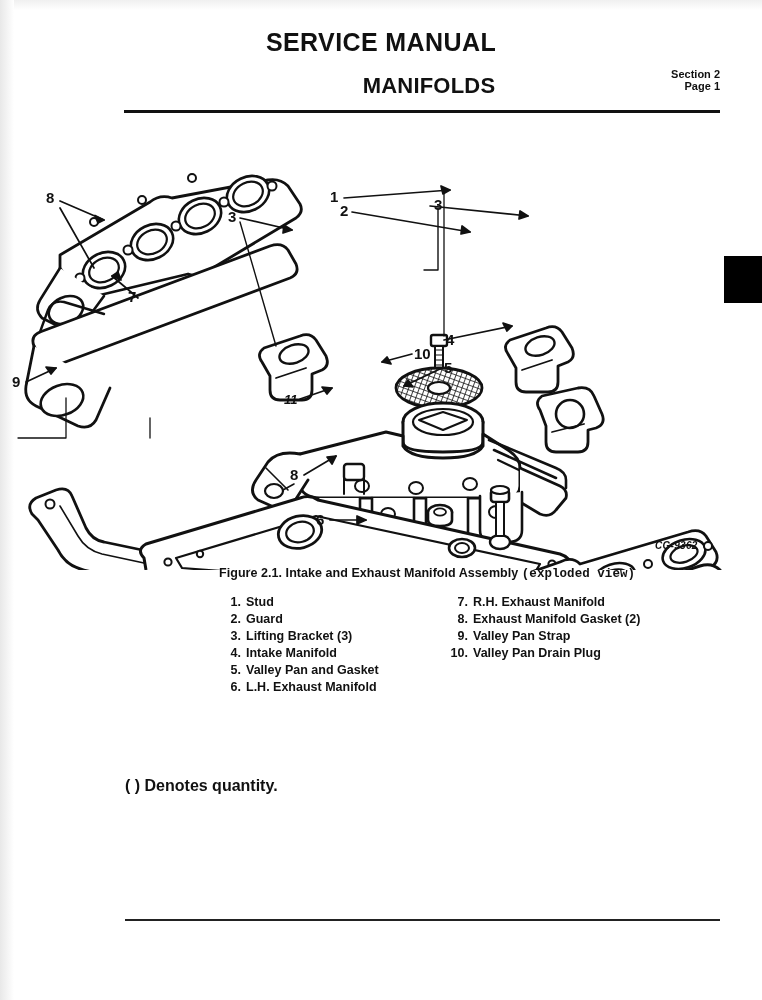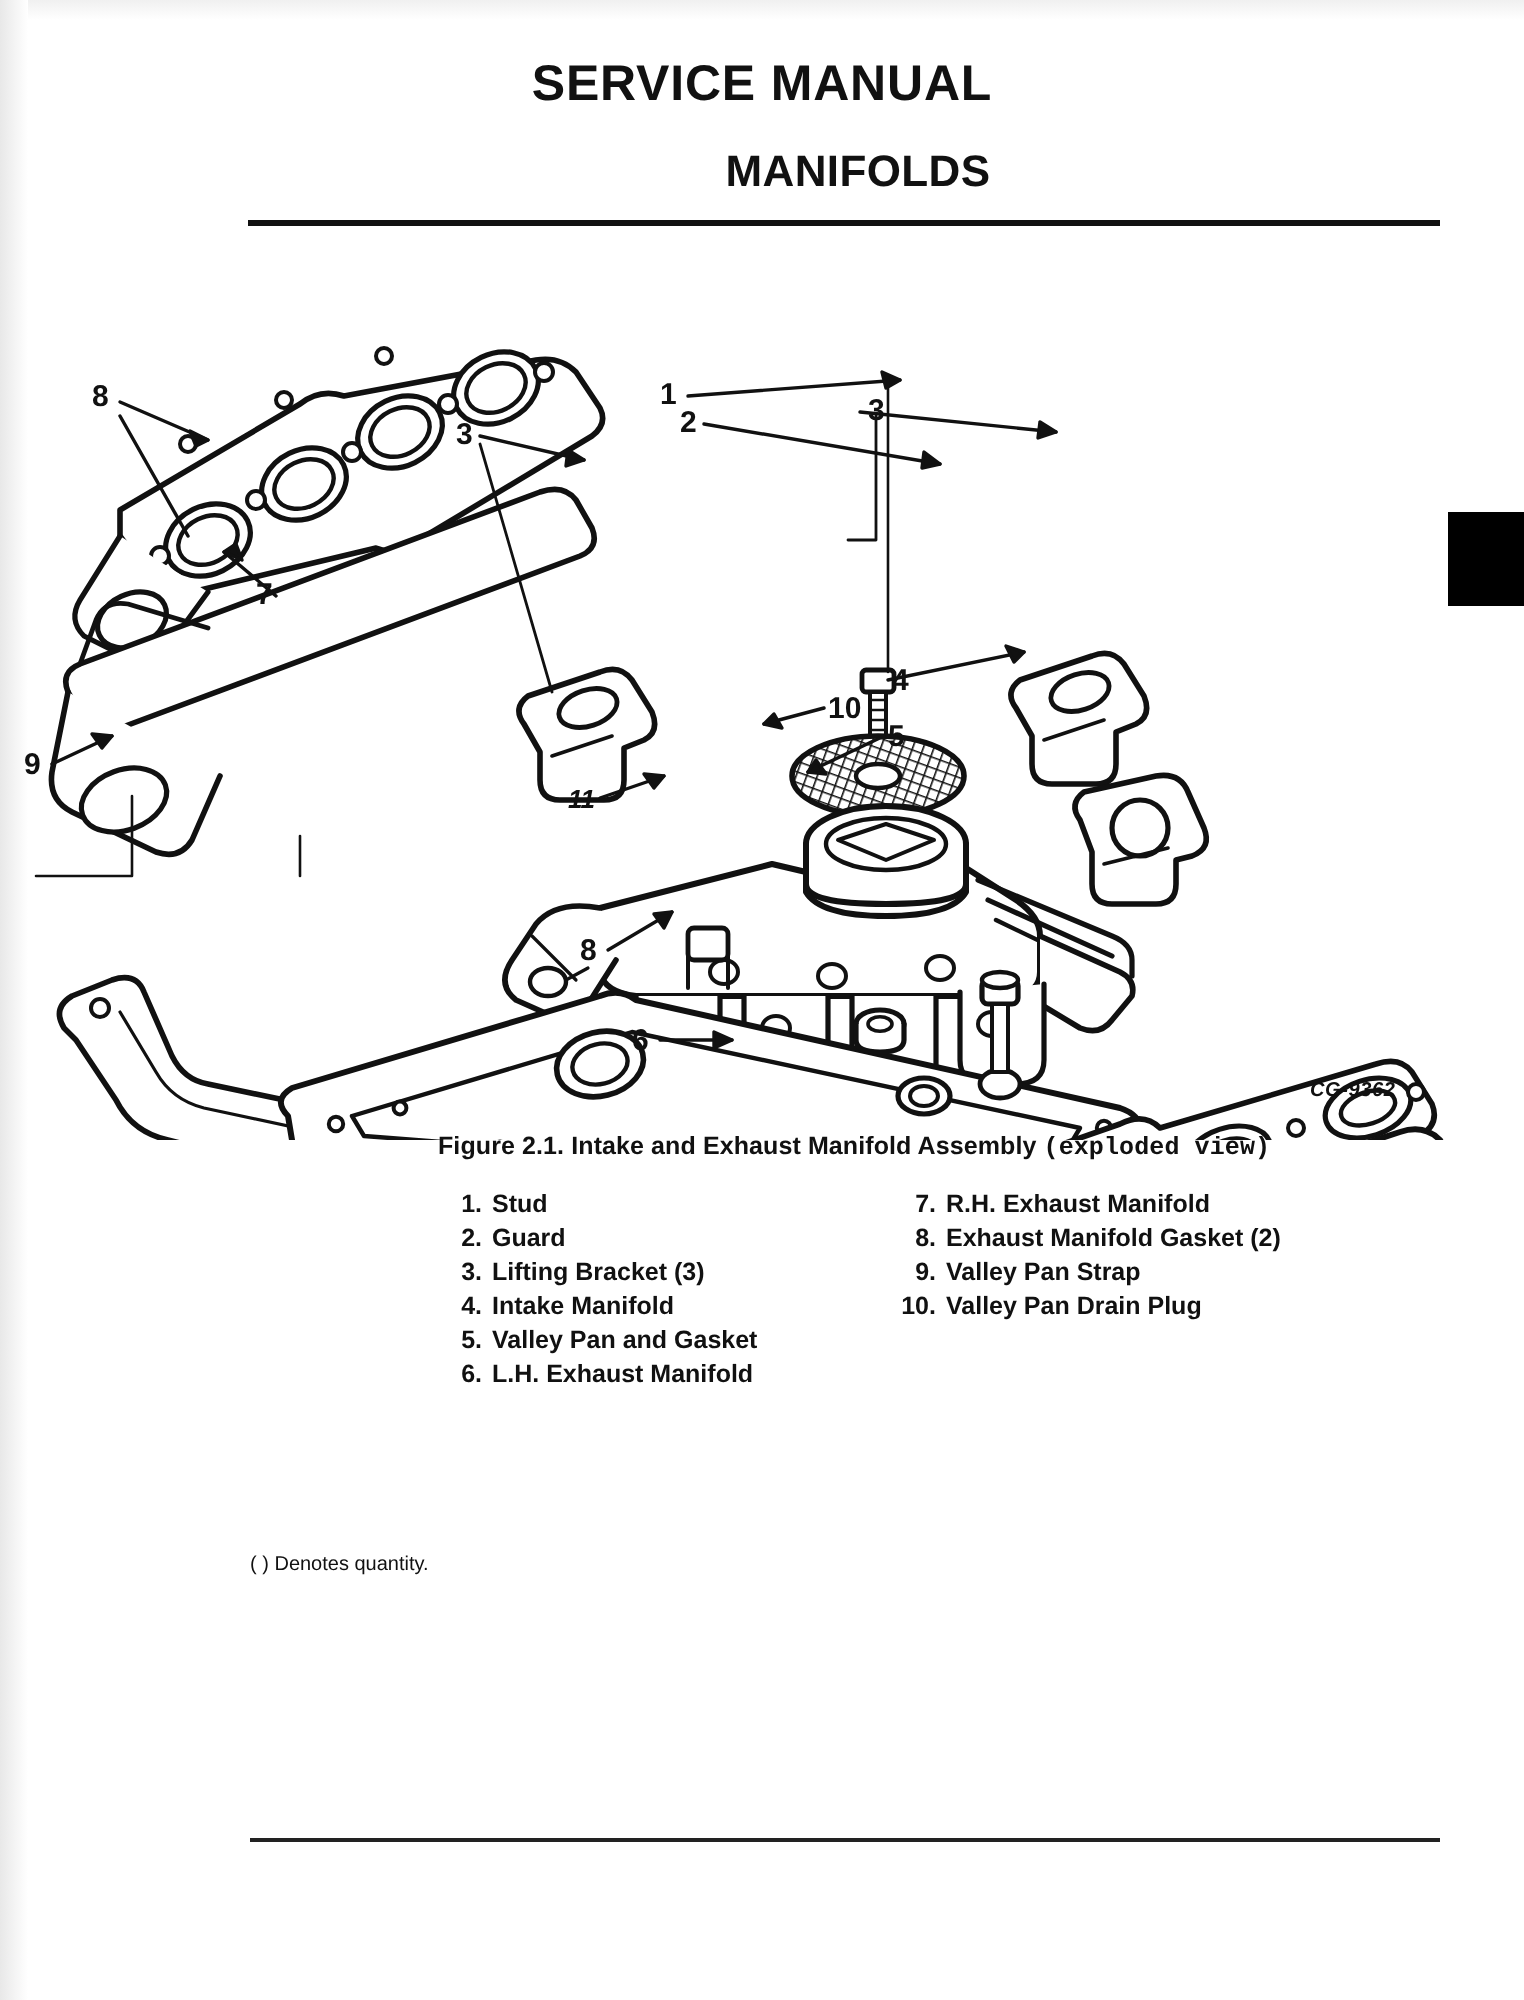--- a/index.html
+++ b/index.html
@@ -56,33 +56,37 @@
     font-size:12.5px;font-weight:bold;
   }
   .parts .col{position:absolute;top:0;}
   .col-left{left:0;width:230px;}
   .col-right{left:227px;width:250px;}
   .prow{display:flex;line-height:17px;}
   .pnum{width:22px;text-align:right;padding-right:5px;flex:none;}
   .plabel{white-space:nowrap;}
 
   .note{
-    position:absolute;left:125px;top:777px;font-size:10px;font-weight:normal;
+    position:absolute;left:125px;top:777px;font-size:16px;font-weight:bold;
   }
 </style>
 </head>
 <body>
 
 <div class="page">
 
   <div class="scan-edge-top"></div>
   <div class="scan-edge-left"></div>
 
   <div class="hdr-title">SERVICE MANUAL</div>
   <div class="hdr-sub">MANIFOLDS</div>
+  <div class="hdr-meta">
+    <div>Section 2</div>
+    <div>Page 1</div>
+  </div>
   <div class="rule-top"></div>
   <div class="thumb-tab"></div>
 
   <div class="figure-wrap">
     <svg width="762" height="420" viewBox="0 0 762 420" xmlns="http://www.w3.org/2000/svg">
       <defs>
         <pattern id="mesh" width="5" height="5" patternUnits="userSpaceOnUse" patternTransform="rotate(20)">
           <rect width="5" height="5" fill="#fff"></rect>
           <path d="M0 0 L0 5 M0 0 L5 0" stroke="#111" stroke-width="1.6"></path>
         </pattern>

